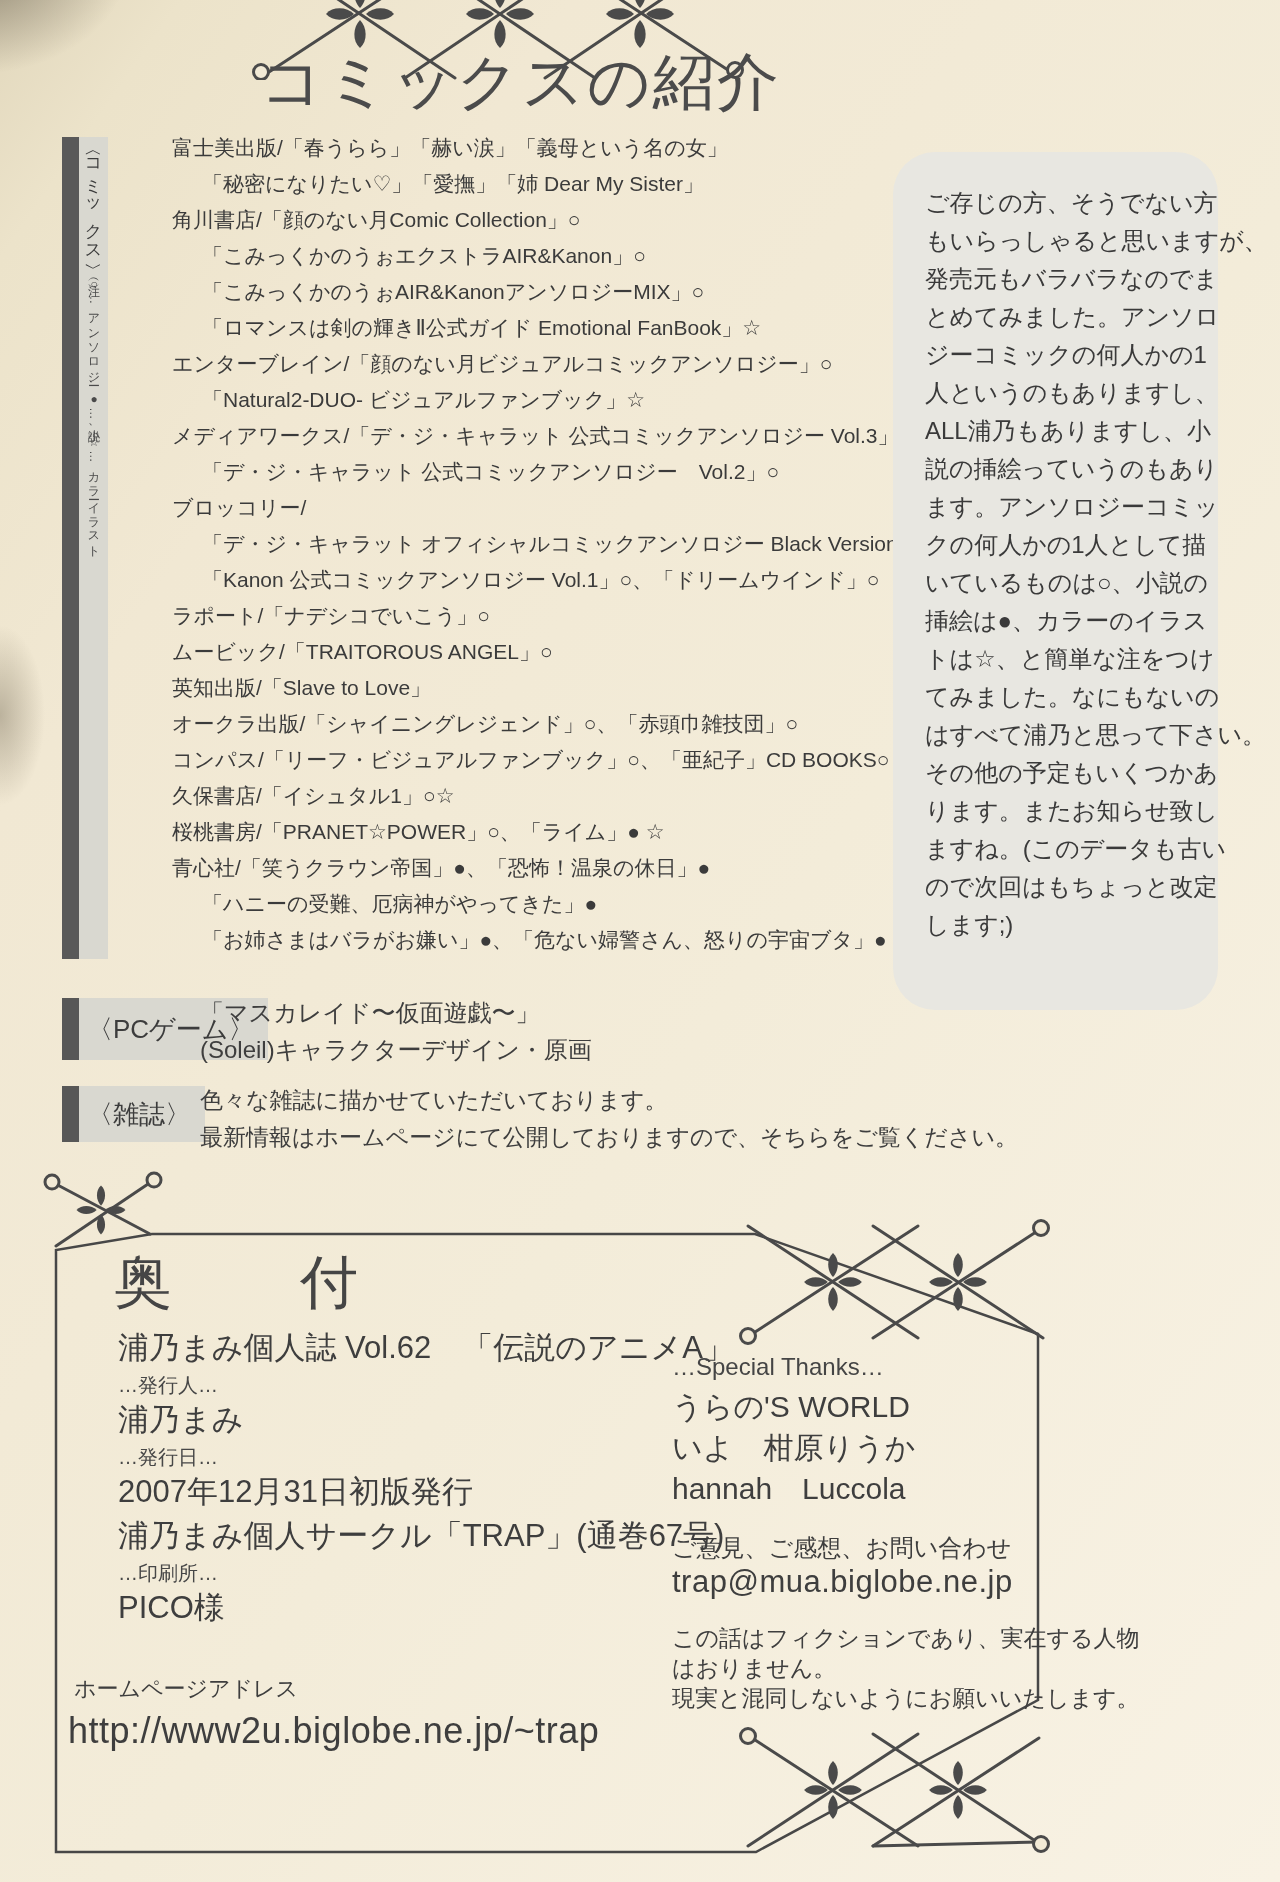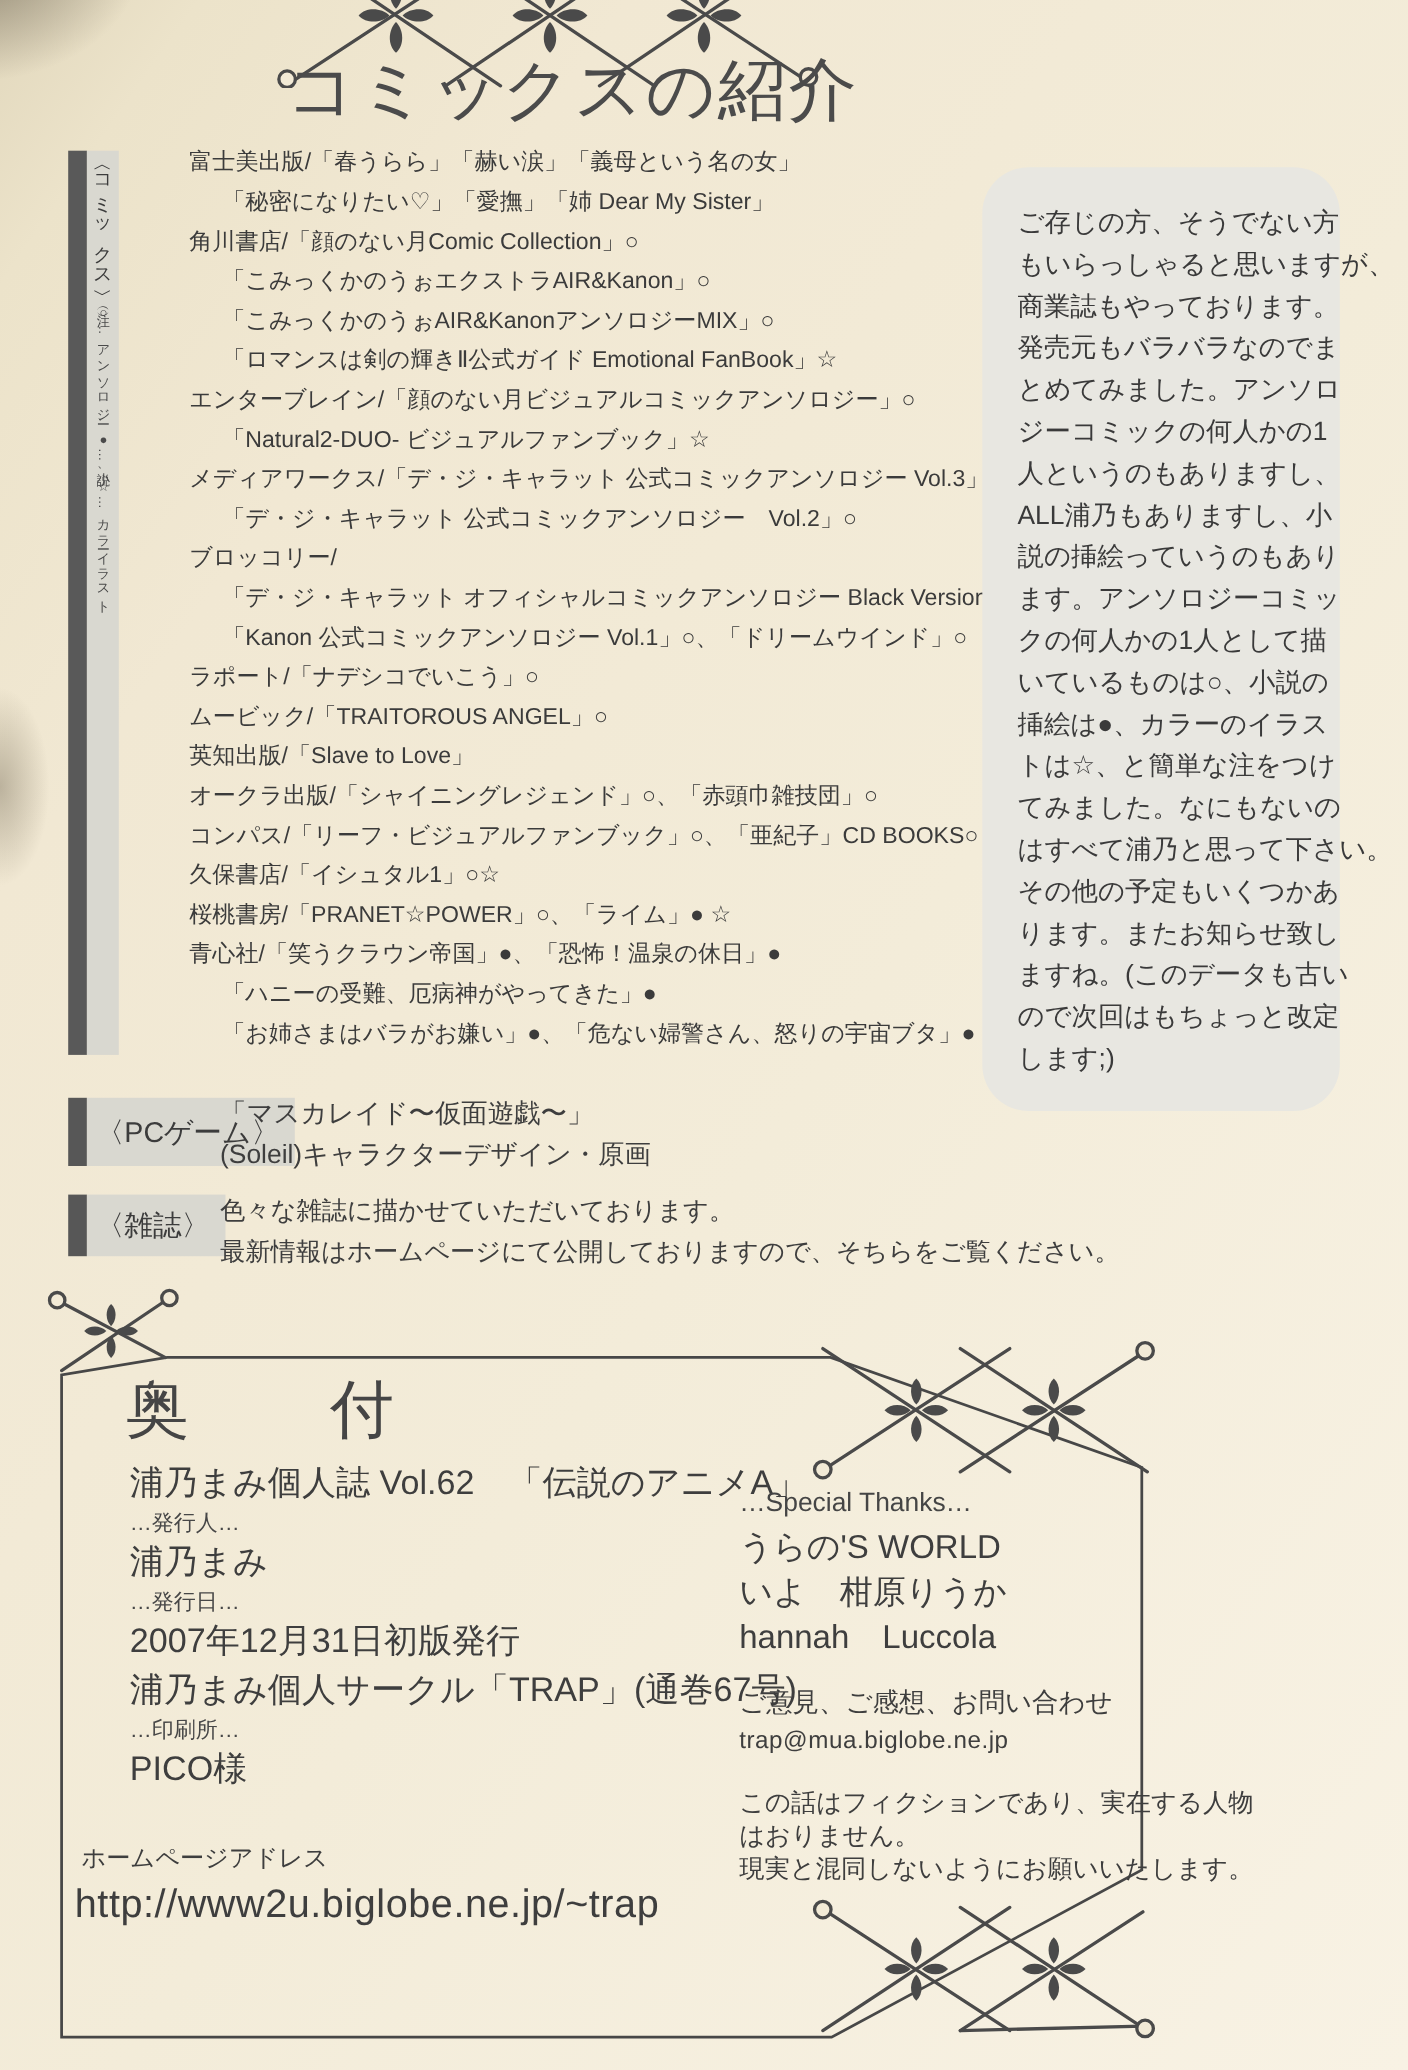--- a/index.html
+++ b/index.html
@@ -46,21 +46,21 @@
   .c-heading{font-size:58px;line-height:64px;letter-spacing:4px;color:#454545;margin:0 0 14px 46px;white-space:pre;}
   .c-title{font-size:31px;line-height:40px;margin-left:50px;margin-bottom:4px;white-space:nowrap;}
   .c-label{font-size:20px;line-height:26px;margin-left:50px;margin-bottom:2px;color:#474747;}
   .c-value{font-size:31px;line-height:40px;margin-left:50px;margin-bottom:4px;white-space:nowrap;}
   .c-hp-label{font-size:22px;line-height:30px;margin-top:46px;margin-left:6px;}
   .c-url{font-size:36px;line-height:46px;margin-top:4px;margin-left:0;letter-spacing:.5px;white-space:nowrap;}
   .colophon-right{position:absolute;left:672px;top:1352px;width:380px;}
   .r-thanks-label{font-size:24px;line-height:30px;margin-bottom:4px;color:#454545;}
   .r-thanks-item{font-size:30px;line-height:41px;white-space:nowrap;}
   .r-contact-label{font-size:24px;line-height:30px;margin-top:24px;}
-  .r-email{font-size:22px;line-height:38px;letter-spacing:.5px;}
+  .r-email{font-size:31px;line-height:38px;letter-spacing:.5px;}
   .r-disclaimer{margin-top:22px;}
   .r-disc-line{font-size:23px;line-height:30px;white-space:nowrap;}
 </style>
 </head>
 <body>
 
 <div class="page">
 
   <svg class="defs-svg" aria-hidden="true">
     <defs>
@@ -119,21 +119,20 @@
       <div class="list-line">久保書店/「イシュタル1」○☆</div>
       <div class="list-line">桜桃書房/「PRANET☆POWER」○、「ライム」● ☆</div>
       <div class="list-line">青心社/「笑うクラウン帝国」●、「恐怖！温泉の休日」●</div>
       <div class="list-line indent">「ハニーの受難、厄病神がやってきた」●</div>
       <div class="list-line indent">「お姉さまはバラがお嫌い」●、「危ない婦警さん、怒りの宇宙ブタ」●</div>
     </div>
 
   <div class="note-box">
       <div class="note-line">ご存じの方、そうでない方</div>
       <div class="note-line">もいらっしゃると思いますが、</div>
-      <div class="note-line">商業誌もやっております。</div>
       <div class="note-line">発売元もバラバラなのでま</div>
       <div class="note-line">とめてみました。アンソロ</div>
       <div class="note-line">ジーコミックの何人かの1</div>
       <div class="note-line">人というのもありますし、</div>
       <div class="note-line">ALL浦乃もありますし、小</div>
       <div class="note-line">説の挿絵っていうのもあり</div>
       <div class="note-line">ます。アンソロジーコミッ</div>
       <div class="note-line">クの何人かの1人として描</div>
       <div class="note-line">いているものは○、小説の</div>
       <div class="note-line">挿絵は●、カラーのイラス</div>

